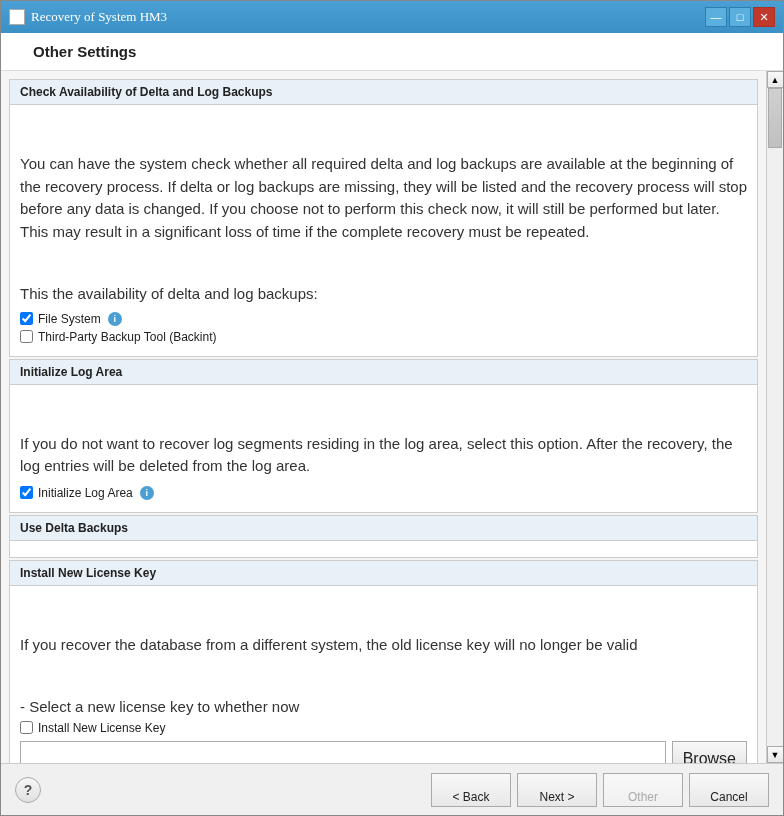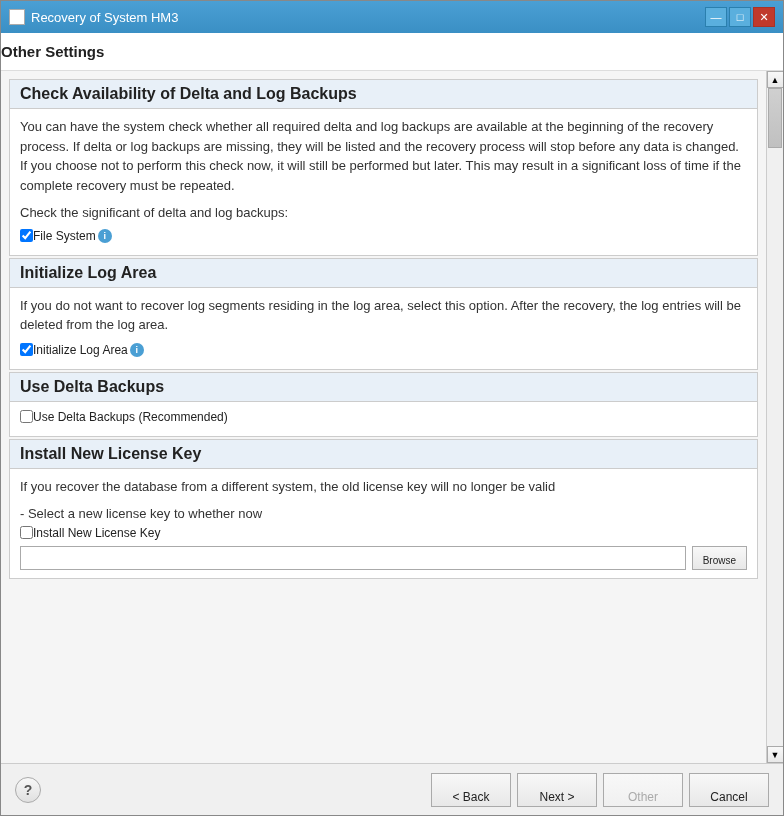--- a/index.html
+++ b/index.html
@@ -40,20 +40,21 @@
       background: #fff;
       border: 1px solid #aaa;
       display: flex;
       align-items: center;
       justify-content: center;
       font-size: 10px;
     }
     .title-text {
       font-size: 13px;
       font-weight: normal;
+      font-family: Liberation Serif, serif;
     }
     .title-bar-buttons {
       display: flex;
       gap: 2px;
     }
     .title-btn {
       width: 22px;
       height: 20px;
       background: #5aafde;
       border: 1px solid #2a7fae;
@@ -63,21 +64,21 @@
       display: flex;
       align-items: center;
       justify-content: center;
     }
     .title-btn.close {
       background: #c0392b;
       border-color: #a93226;
     }
     .page-header {
       background: white;
-      padding: 10px 0;
+      padding: 10px 32px;
       border-bottom: 1px solid #ddd;
       flex-shrink: 0;
     }
     .page-title {
       font-size: 15px;
       font-weight: bold;
       color: #222;
     }
     .content-area {
       flex: 1;
@@ -92,36 +93,38 @@
     }
     .section {
       background: white;
       border: 1px solid #ccc;
       margin-bottom: 2px;
     }
     .section-header {
       background: #e8f0f8;
       padding: 5px 10px;
       font-weight: bold;
-      font-size: 16px;
+      font-size: 12px;
       color: #222;
       border-bottom: 1px solid #ccc;
     }
     .section-body {
       padding: 8px 10px;
     }
     .section-desc {
-      font-size: 13px;
+      font-size: 15px;
       color: #333;
       line-height: 1.5;
       margin-bottom: 8px;
+      margin-top: 40px;
     }
     .checkbox-row {
       display: flex;
       align-items: center;
+      gap: 5px;
       margin-bottom: 4px;
     }
     .checkbox-row input[type="checkbox"] {
       width: 13px;
       height: 13px;
       cursor: pointer;
     }
     .checkbox-label {
       font-size: 12px;
       color: #222;
@@ -152,21 +155,21 @@
       border: 1px solid #aaa;
       padding: 0 4px;
       font-size: 12px;
       background: white;
     }
     .browse-btn {
       height: 24px;
       padding: 8px 10px;
       background: linear-gradient(to bottom, #f8f8f8, #e8e8e8);
       border: 1px solid #aaa;
-      font-size: 10px;
+      font-size: 16px;
       cursor: pointer;
       color: #222;
     }
     .scrollbar-track {
       width: 17px;
       background: #f0f0f0;
       border-left: 1px solid #ccc;
       display: flex;
       flex-direction: column;
       align-items: center;
@@ -268,48 +271,48 @@
     <div class="page-title">Other Settings</div>
   </div>
 
   <div class="content-area">
     <div class="scroll-content">
 
       <div class="section">
         <div class="section-header">Check Availability of Delta and Log Backups</div>
         <div class="section-body">
           <div class="section-desc">You can have the system check whether all required delta and log backups are available at the beginning of the recovery process. If delta or log backups are missing, they will be listed and the recovery process will stop before any data is changed. If you choose not to perform this check now, it will still be performed but later. This may result in a significant loss of time if the complete recovery must be repeated.</div>
-          <div class="section-desc" style="margin-bottom:6px;">Check the significant of delta and log backups:</div>
+          <div class="section-desc" style="margin-bottom:6px;">This the availability of delta and log backups:</div>
           <div class="checkbox-row">
             <input type="checkbox" id="cb-file-system" checked="" style="">
             <label class="checkbox-label" for="cb-file-system">File System</label>
             <span class="info-icon">i</span>
+          </div>
+          <div class="checkbox-row">
+            <input type="checkbox" id="cb-third-party" style="">
+            <label class="checkbox-label" for="cb-third-party">Third-Party Backup Tool (Backint)</label>
           </div>
         </div>
       </div>
 
       <div class="section">
         <div class="section-header">Initialize Log Area</div>
         <div class="section-body">
           <div class="section-desc">If you do not want to recover log segments residing in the log area, select this option. After the recovery, the log entries will be deleted from the log area.</div>
           <div class="checkbox-row">
             <input type="checkbox" id="cb-init-log" checked="" style="">
             <label class="checkbox-label" for="cb-init-log">Initialize Log Area</label>
             <span class="info-icon">i</span>
           </div>
         </div>
       </div>
 
       <div class="section">
         <div class="section-header">Use Delta Backups</div>
         <div class="section-body">
-          <div class="checkbox-row">
-            <input type="checkbox" id="cb-use-delta" style="">
-            <label class="checkbox-label" for="cb-use-delta">Use Delta Backups (Recommended)</label>
-          </div>
         </div>
       </div>
 
       <div class="section">
         <div class="section-header">Install New License Key</div>
         <div class="section-body">
           <div class="section-desc">If you recover the database from a different system, the old license key will no longer be valid</div>
           <div class="section-desc" style="margin-bottom:2px;">- Select a new license key to whether now</div>
           <div class="checkbox-row">
             <input type="checkbox" id="cb-install-license" style="">

